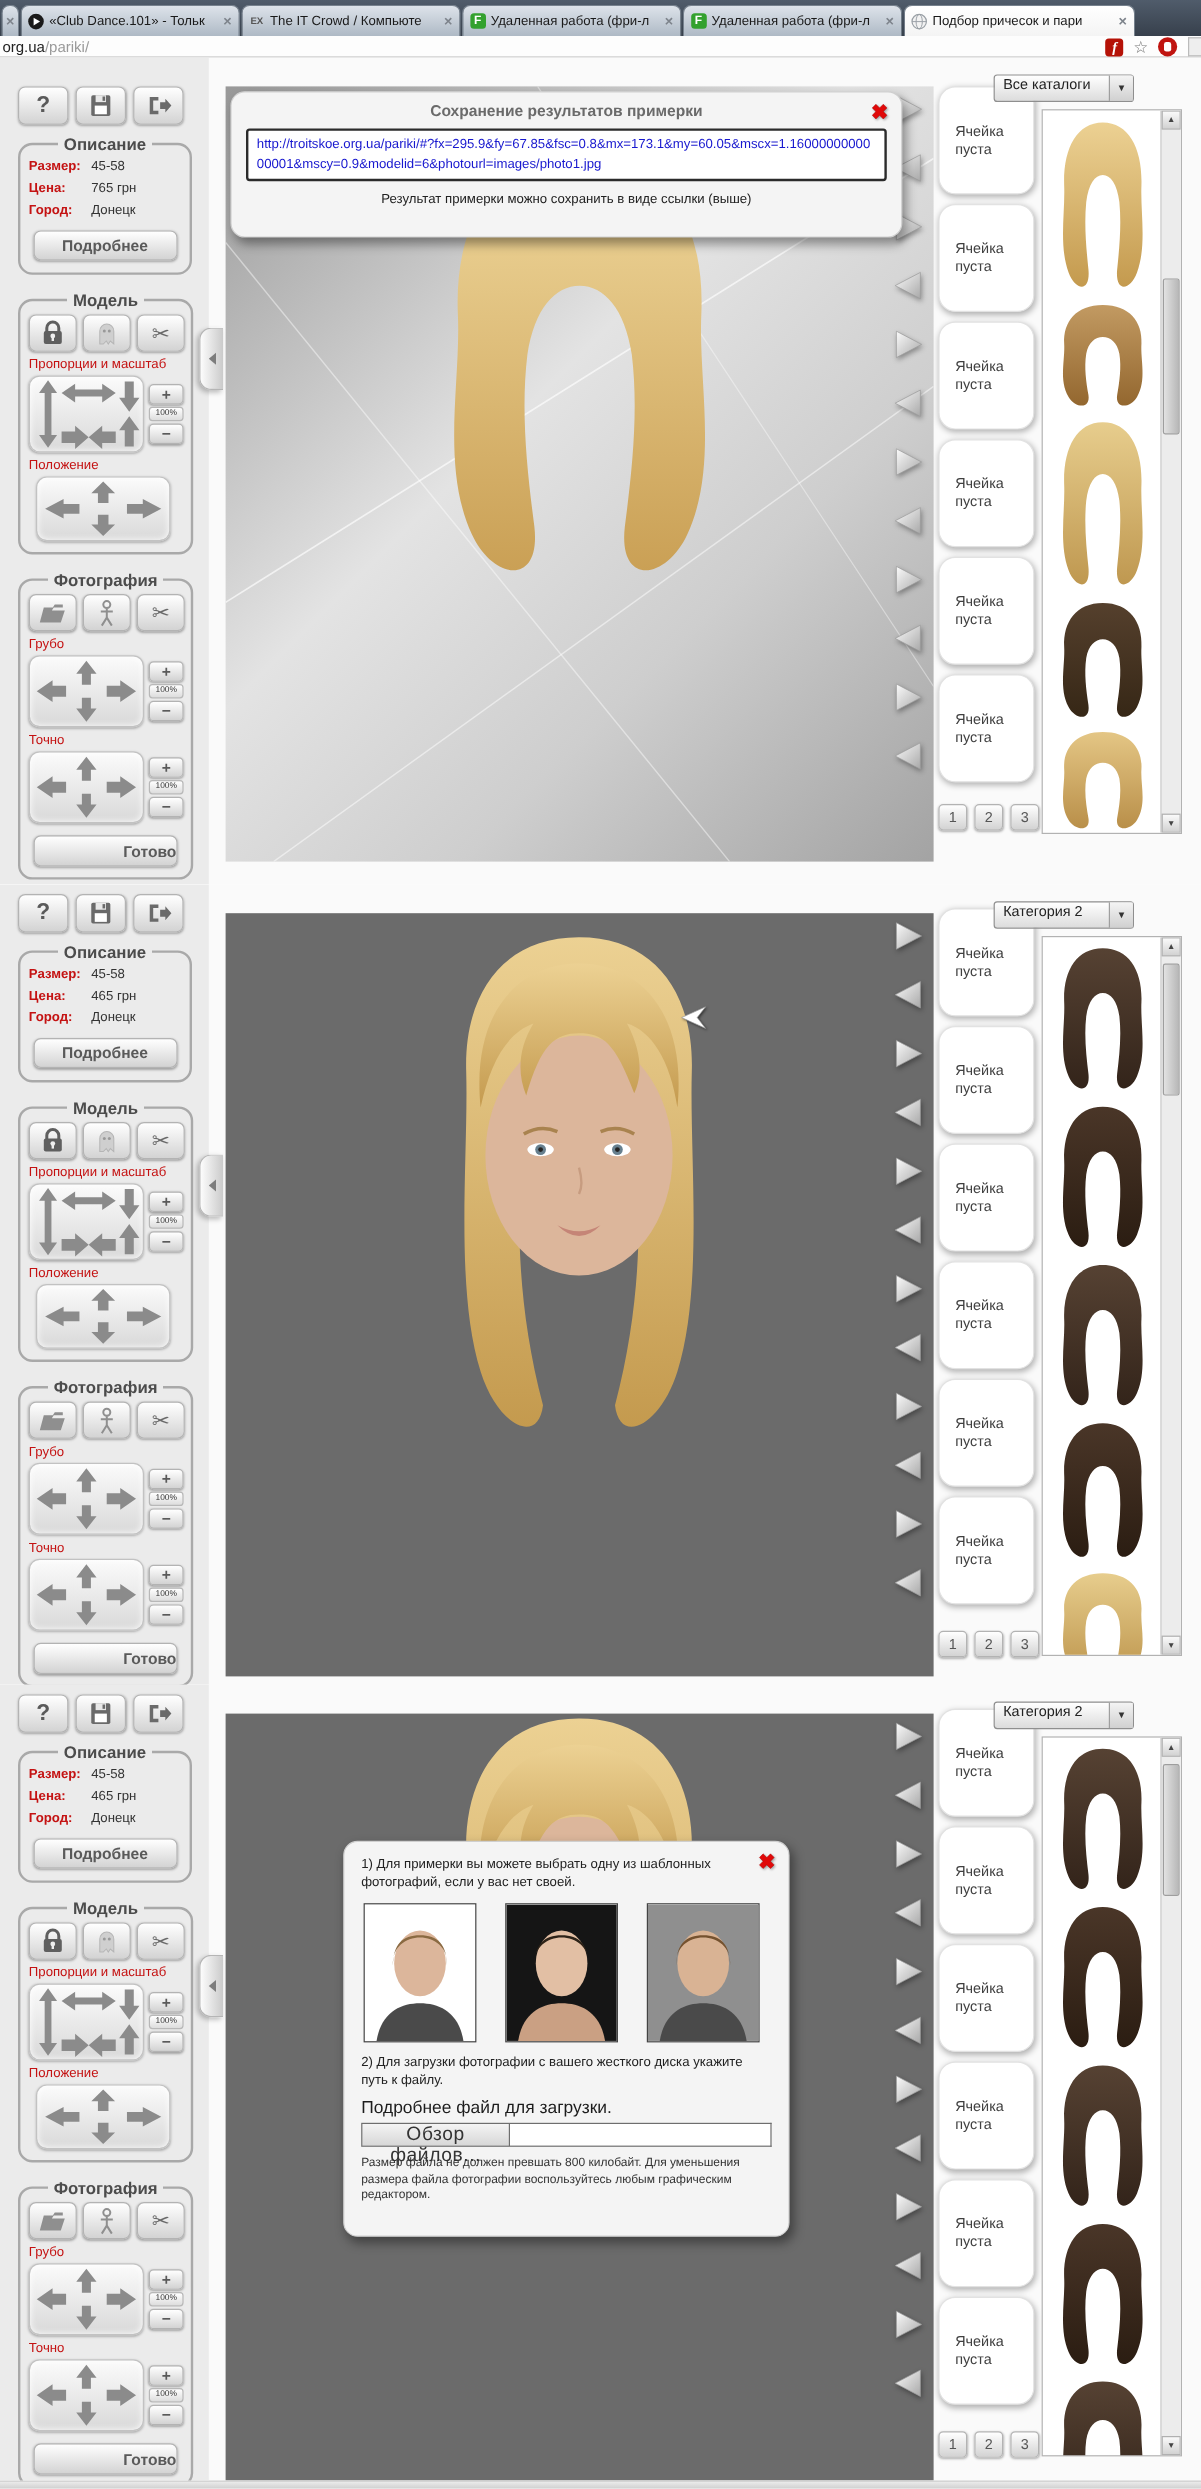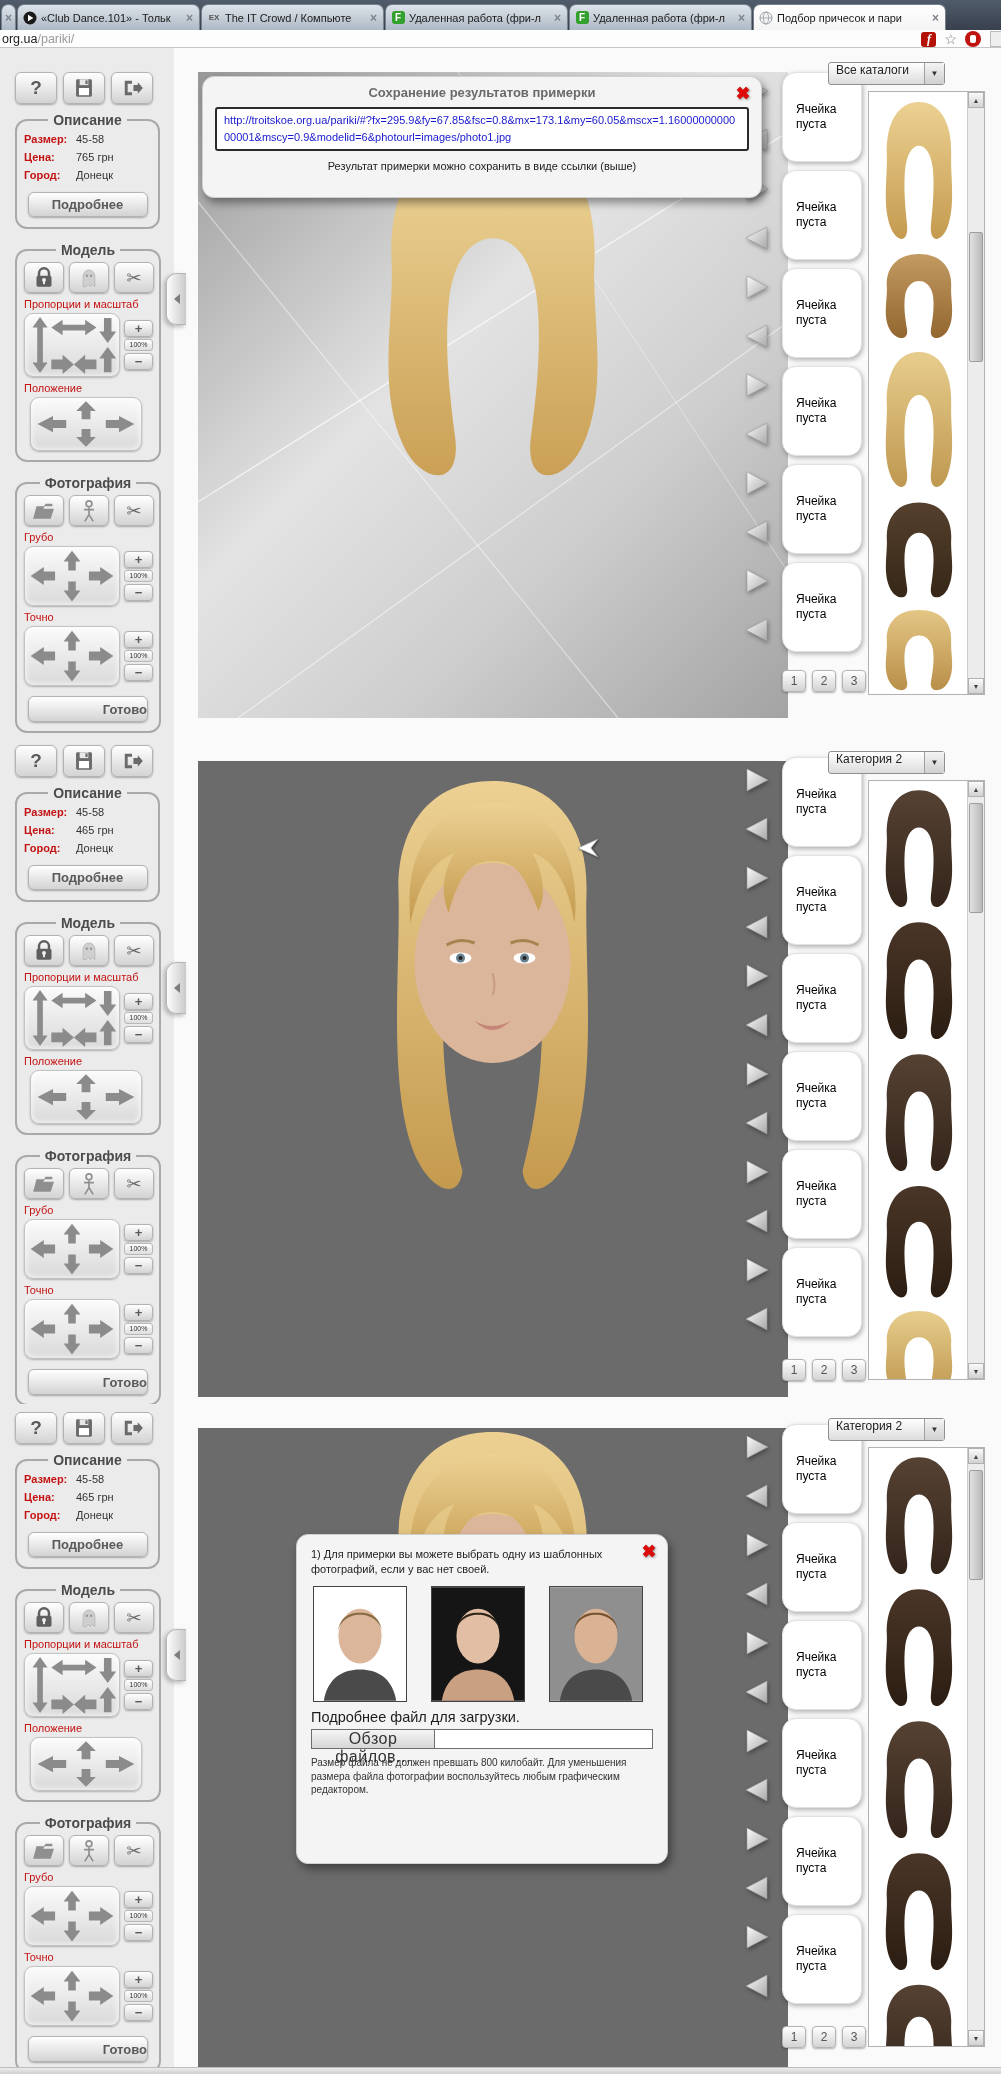--- a/index.html
+++ b/index.html
@@ -54,21 +54,21 @@
 .pad{background:linear-gradient(#fbfbfb,#d9d9d9);border:1px solid #c2c2c2;border-radius:9px;box-shadow:0 1px 2px rgba(0,0,0,.25), inset 0 0 6px #fff;}
 .pad svg{width:100%;height:100%;}
 .proppad{width:96px;height:64px;}
 .pospad{width:112px;height:54px;margin:2px 0 0 8px;}
 .gpad{width:96px;height:60px;}
 .zoomcol{width:29px;display:flex;flex-direction:column;gap:2px;justify-content:center;}
 .zbtn{height:17px;font-size:13px;font-weight:bold;line-height:14px;border-radius:4px;}
 .zpct{height:12px;font-size:7px;line-height:10px;text-align:center;background:linear-gradient(#fff,#ddd);border:1px solid #b8b8b8;border-radius:3px;color:#333;}
 .donebtn{display:block;margin:10px auto 0;width:120px;height:26px;font-size:13px;font-weight:bold;text-align:right;}
 
-.canvas{position:absolute;left:198px;top:24px;width:590px;}
+.canvas{position:absolute;left:188px;top:24px;width:590px;}
 .s1 .canvas{height:646px;background:linear-gradient(135deg,#989898,#e3e3e3 42%,#cecece 68%,#a3a3a3);}
 .s2 .canvas{height:636px;background:#6b6b6b;}
 .s3 .canvas{height:639px;background:#6b6b6b;}
 .lines{position:absolute;left:0;top:0;width:100%;height:100%;}
 .wig-large{position:absolute;left:150px;top:42px;width:290px;height:382px;}
 .wig-large svg,.face svg{width:100%;height:100%;}
 .face{position:absolute;width:265px;height:430px;}
 .s2 .face{left:162px;top:12px;}
 .s3 .face{left:162px;top:-4px;}
 .cursor{position:absolute;left:378px;top:76px;width:24px;height:22px;filter:drop-shadow(1px 1px 1px rgba(0,0,0,.5));}
@@ -94,21 +94,21 @@
 .browsebtn{width:124px;height:20px;font-size:16px;letter-spacing:.5px;background:linear-gradient(#f4f4f4,#d7d7d7);border:1px solid #6e6e6e;color:#333;}
 .fileinput{flex:1;height:20px;border:1px solid #6e6e6e;border-left:none;background:#fff;font-size:11px;padding:0 3px;outline:none;}
 .up-note{font-size:10px;color:#333;line-height:13.5px;margin-top:7px;width:334px;}
 .up-step2{margin-top:10px;}
 
 .arrowcol{position:absolute;left:744px;top:0;width:28px;height:100%;}
 .tri{position:absolute;width:26px;height:26px;left:0;filter:drop-shadow(1px 2px 2px rgba(0,0,0,.35));}
 .tri svg{width:26px;height:26px;}
 .cells{position:absolute;left:782px;top:20px;width:80px;}
 .s1 .cells{top:24px;}
-.cell{height:90px;margin-bottom:8px;background:#fff;border:1px solid #e2e2e2;border-radius:14px;box-shadow:1px 2px 5px rgba(0,0,0,.3);color:#000000;font-size:12px;line-height:15px;display:flex;align-items:center;padding:0 8px 0 13px;}
+.cell{height:90px;margin-bottom:8px;background:#fff;border:1px solid #e2e2e2;border-radius:14px;box-shadow:1px 2px 5px rgba(0,0,0,.3);color:#404040;font-size:12px;line-height:15px;display:flex;align-items:center;padding:0 8px 0 13px;}
 .pagination{position:absolute;left:782px;top:622px;display:flex;gap:6px;}
 .pgbtn{width:24px;height:22px;font-size:12px;color:#555;border-radius:4px;}
 .dropdown{position:absolute;left:828px;top:14px;width:117px;height:23px;background:linear-gradient(#ffffff,#dcdcdc);border:1px solid #8f8f8f;border-radius:3px;display:flex;align-items:flex-start;}
 .dd-label{flex:1;font-size:12px;color:#222;padding-left:7px;white-space:nowrap;overflow:hidden;}
 .dd-btn{width:20px;height:100%;border-left:1px solid #9f9f9f;font-size:8px;color:#333;display:flex;align-items:center;justify-content:center;background:linear-gradient(#f4f4f4,#d0d0d0);}
 .catpanel{position:absolute;left:868px;top:43px;width:117px;background:#fff;border:1px solid #b2b2b2;overflow:hidden;}
 .s1 .catpanel{height:604px;}
 .s2 .catpanel,.s3 .catpanel{height:600px;}
 .thumbs{position:absolute;left:1px;top:1px;width:97px;}
 .wigthumb{width:92px;margin:4px auto 3px;}
@@ -982,20 +982,21 @@
         </div>
         <div class="photo">
           <svg viewBox="0 0 94 116">
               <rect width="94" height="116" fill="#8f8f8f"></rect>
               <path d="M10,116 C14,92 30,84 47,84 C64,84 80,92 84,116 Z" fill="#4a4a4a"></path>
               <ellipse cx="47" cy="50" rx="22" ry="28" fill="#d9b394"></ellipse>
               <path d="M24,52 C22,20 72,20 70,52 C70,34 62,26 47,26 C32,26 24,34 24,52 Z" fill="#75522f"></path>
             </svg>
         </div>
       </div>
+      <div class="up-step up-step2">2) Для загрузки фотографии с вашего жесткого диска укажите путь к файлу.</div>
       <div class="up-choose">Подробнее файл для загрузки.</div>
       <div class="browserow">
         <button class="browsebtn">Обзор файлов...</button>
         <input class="fileinput" style="">
       </div>
       <div class="up-note">Размер файла не должен превшать 800 килобайт. Для уменьшения размера файла фотографии воспользуйтесь любым графическим редактором.</div>
     </div>
   </div>
   <div>
   <div class="arrowcol">

